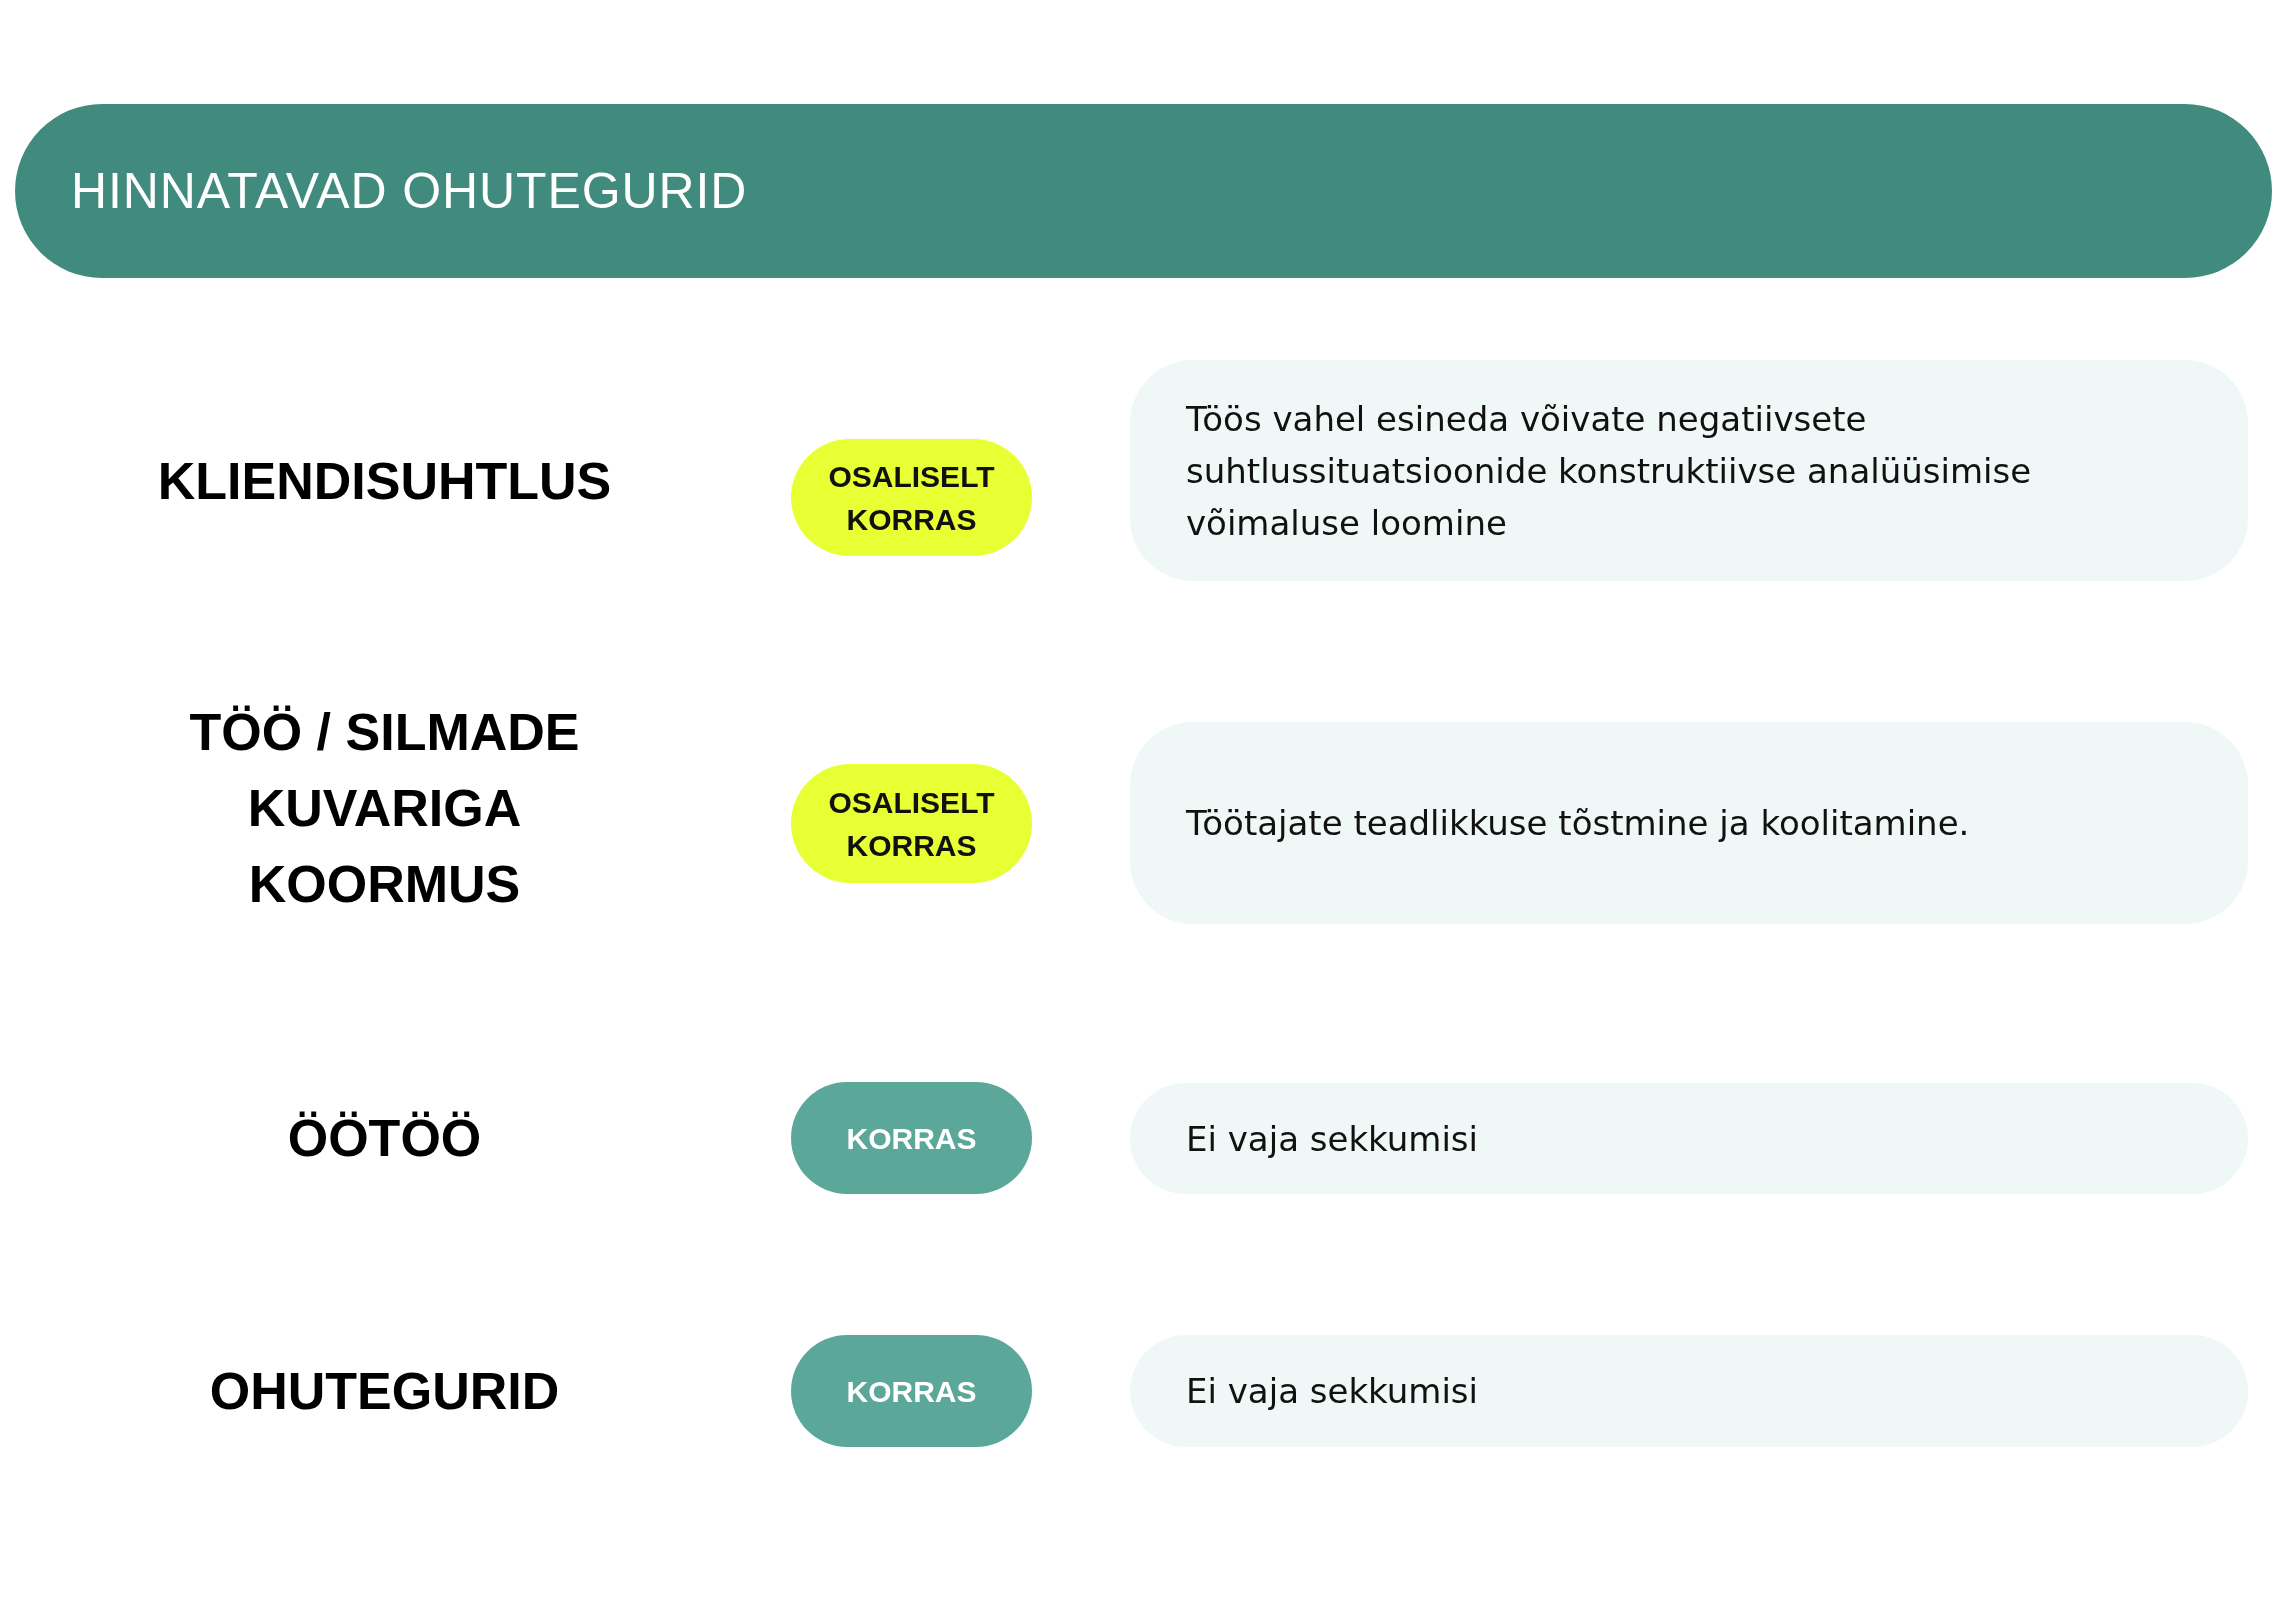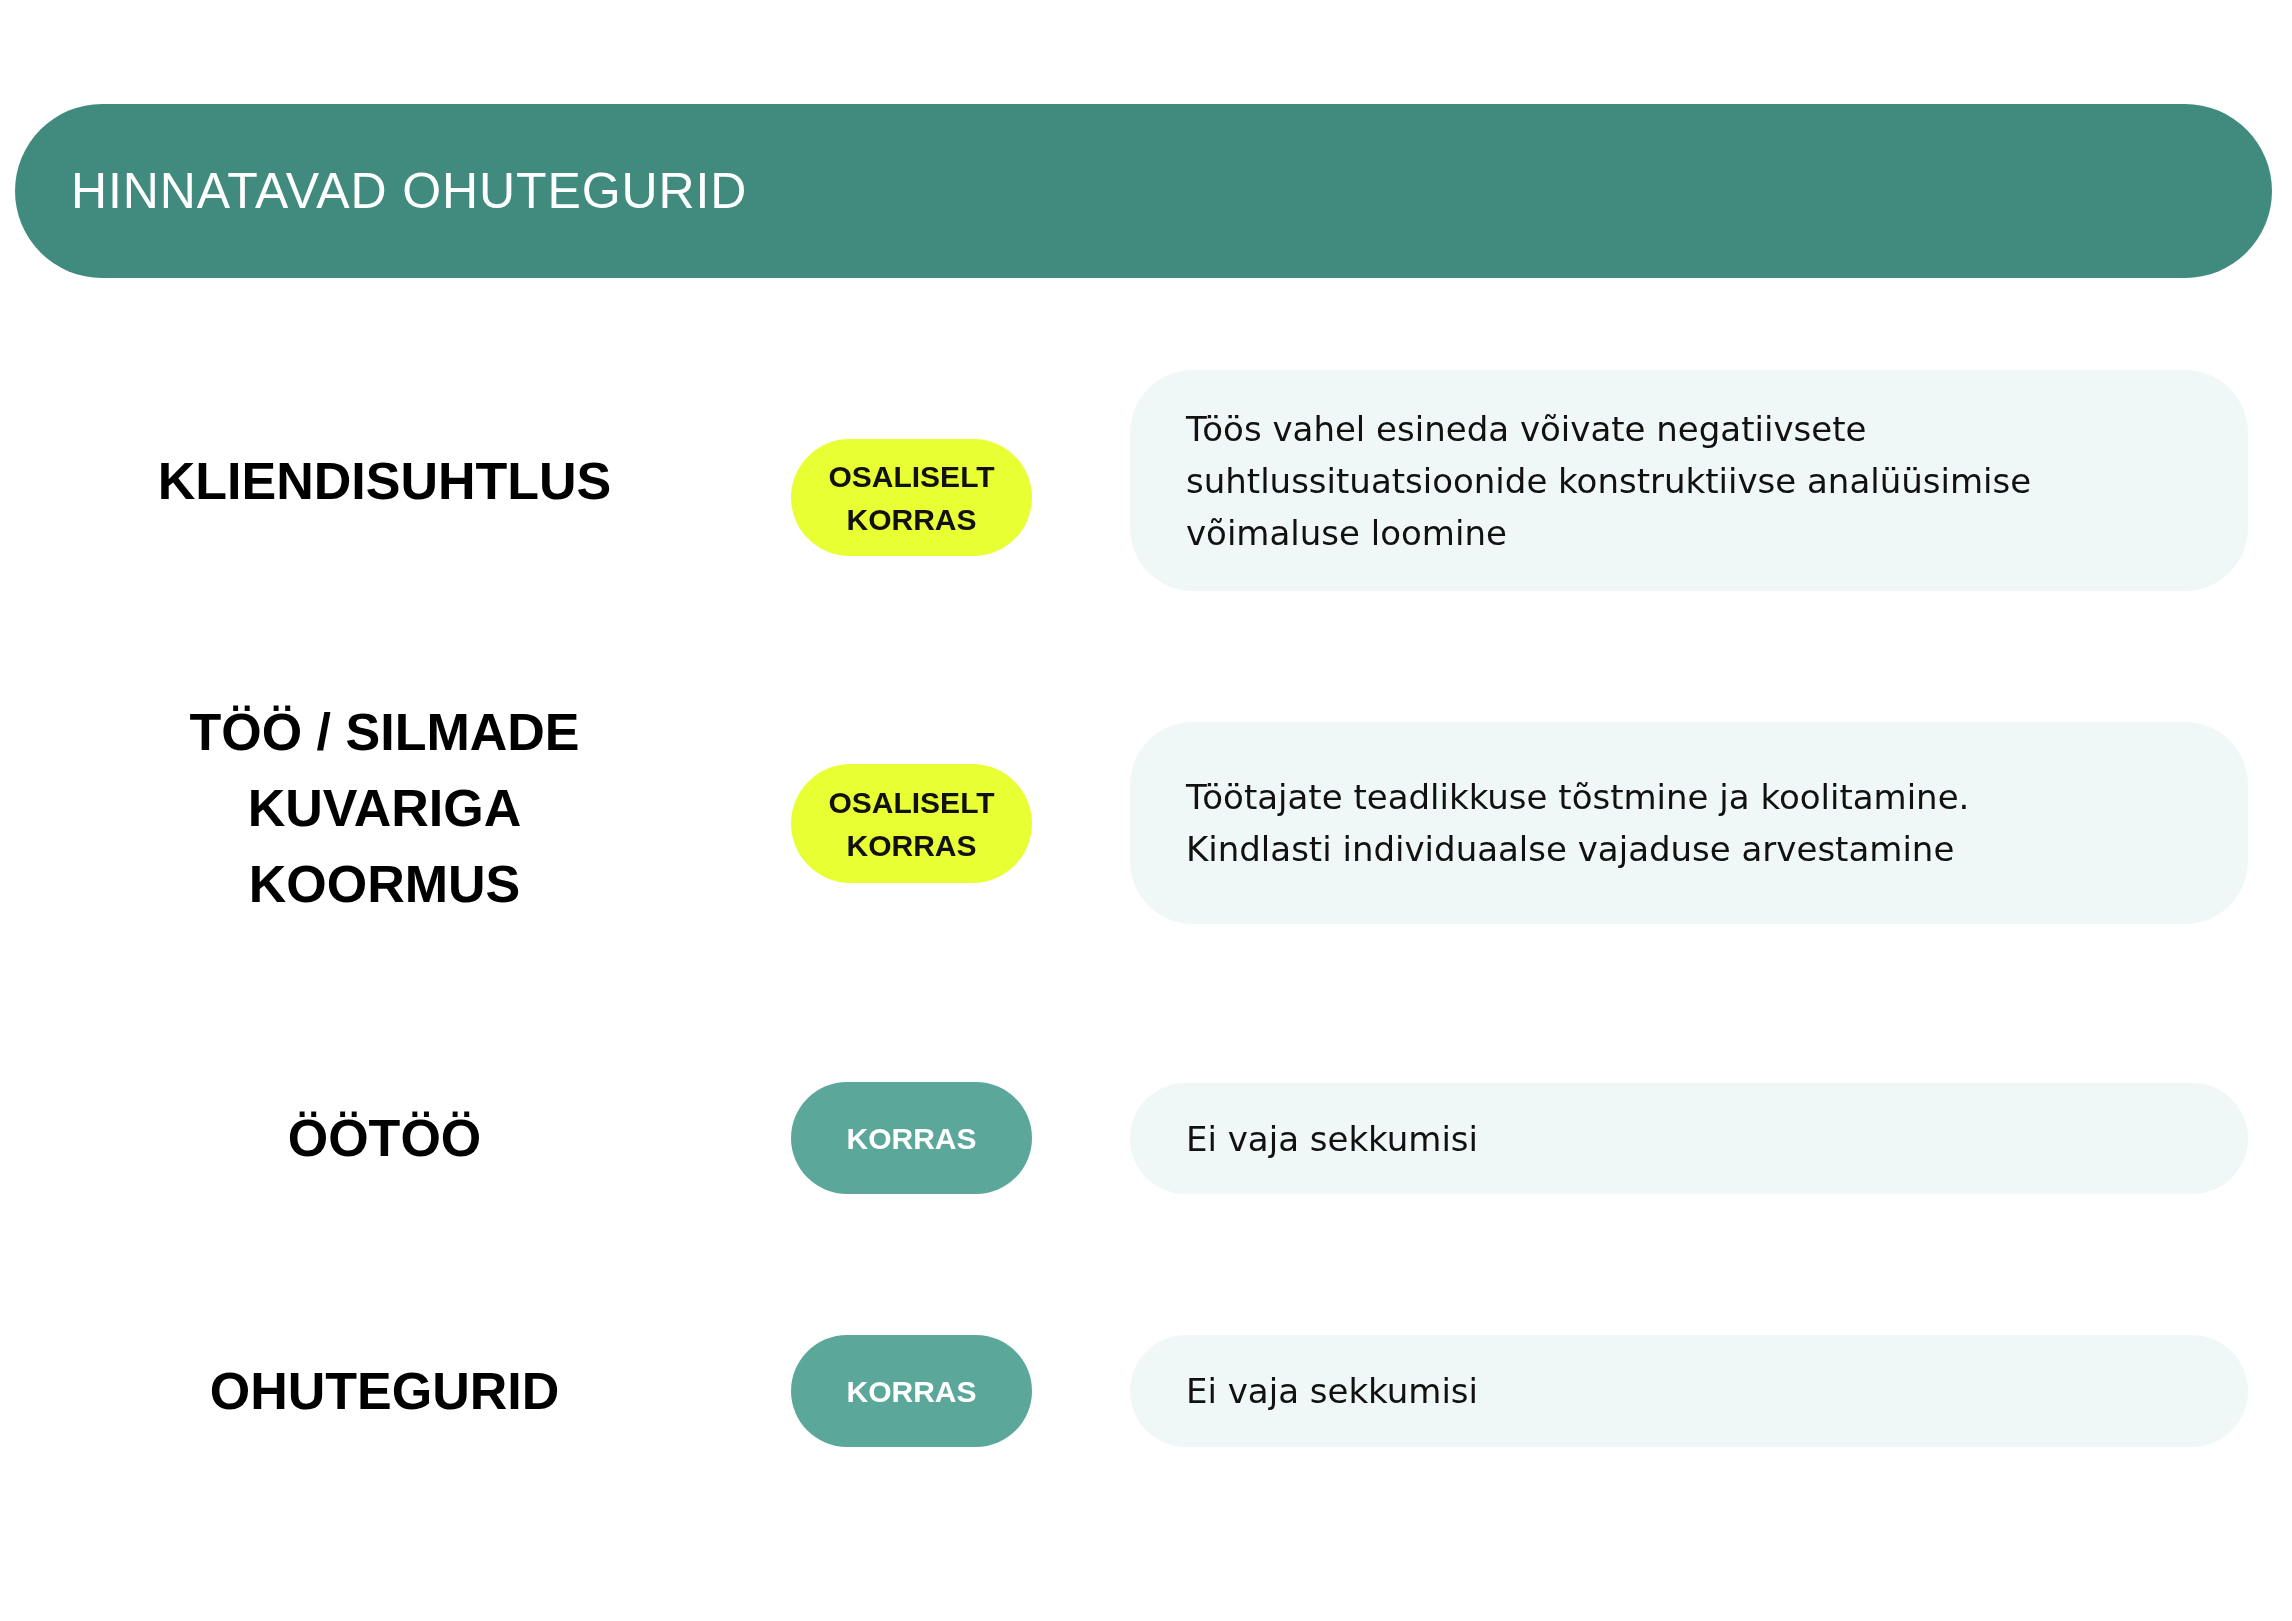--- a/index.html
+++ b/index.html
@@ -45,41 +45,40 @@
 <h1 class="header-title">HINNATAVAD OHUTEGURID</h1>
 
 <div>
   <div class="factor" style="top:445px;height:72px;">KLIENDISUHTLUS</div>
   <div class="pill partial" style="top:423px;height:117px;">
     <div>
       <div>OSALISELT</div>
       <div>KORRAS</div>
     </div>
   </div>
-  <div class="desc" style="top:370px;height:221px;">
+  <div class="desc" style="top:360px;height:221px;">
     <p class="desc-text">Töös vahel esineda võivate negatiivsete suhtlussituatsioonide konstruktiivse analüüsimise võimaluse loomine</p>
   </div>
 </div>
 
 <div>
   <div class="factor" style="top:694px;height:228px;flex-direction:column;">
     <div>TÖÖ / SILMADE</div>
     <div>KUVARIGA</div>
     <div>KOORMUS</div>
   </div>
   <div class="pill partial" style="top:748px;height:119px;">
     <div>
       <div>OSALISELT</div>
       <div>KORRAS</div>
     </div>
   </div>
   <div class="desc" style="top:722px;height:202px;">
     <div class="desc-text">
       <div>Töötajate teadlikkuse tõstmine ja koolitamine.</div>
-      <div>Kindlasti individuaalse vajaduse arvestamine</div>
     </div>
   </div>
 </div>
 
 <div>
   <div class="factor" style="top:1102px;height:72px;">ÖÖTÖÖ</div>
   <div class="pill ok" style="top:1082px;height:112px;">KORRAS</div>
   <div class="desc" style="top:1083px;height:111px;">
     <p class="desc-text">Ei vaja sekkumisi</p>
   </div>

